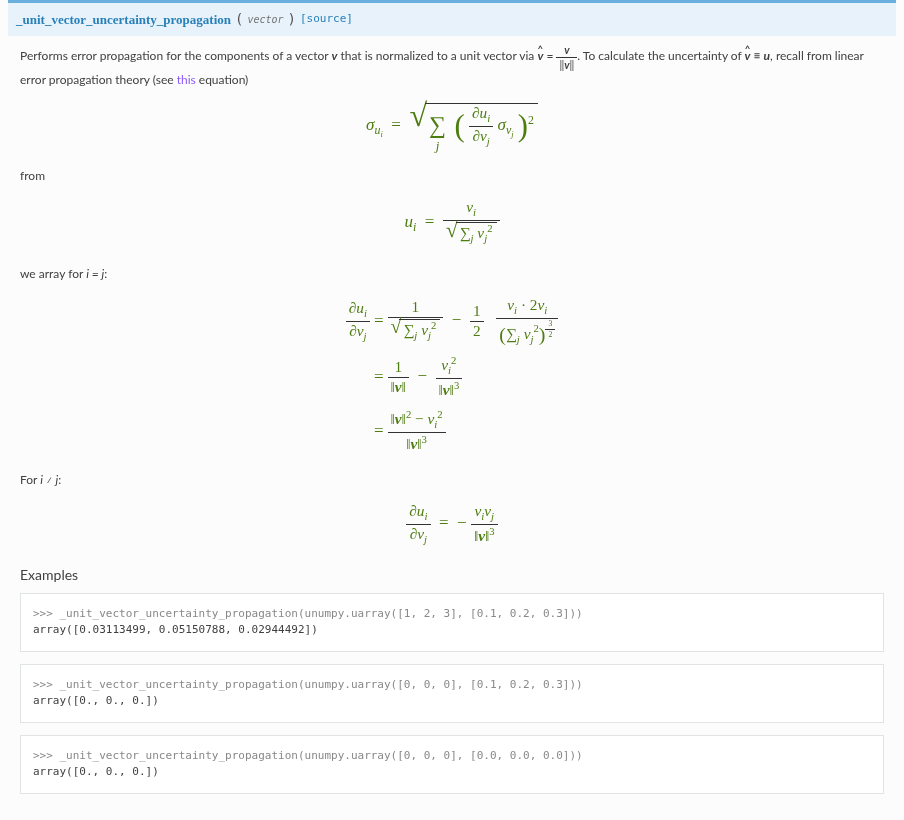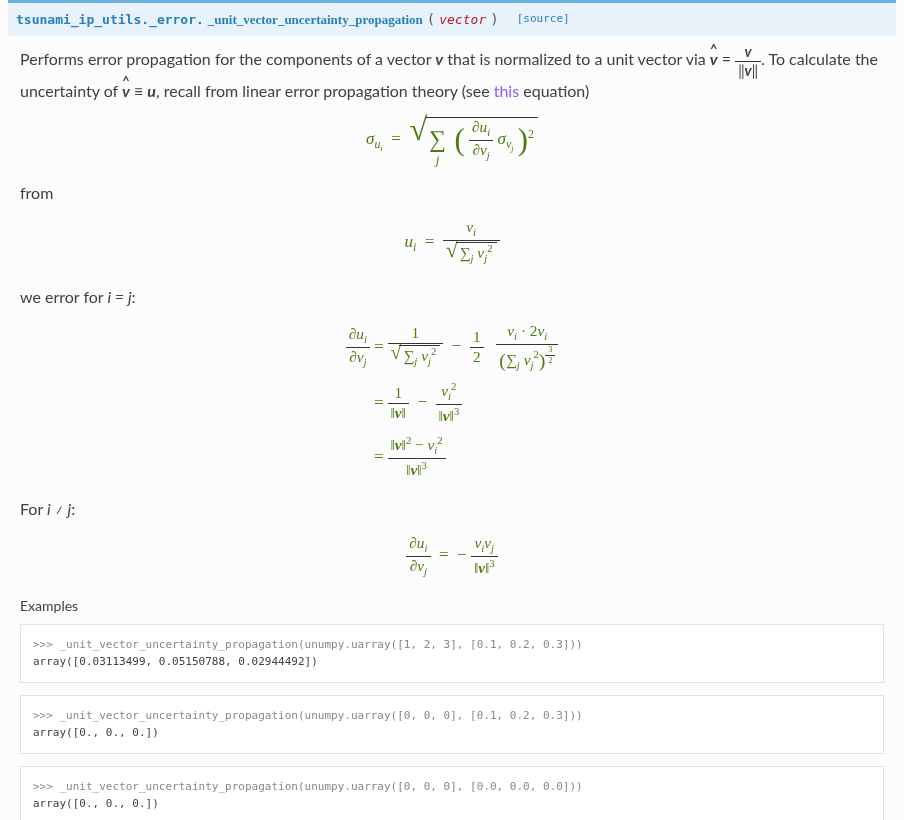--- a/index.html
+++ b/index.html
@@ -27,32 +27,32 @@
     font-weight: 700;
     font-size: 13px;
   }
   .sig-name {
     color: #2980b9;
     font-family: Liberation Serif, serif;
     font-weight: 700;
     font-size: 13px;
   }
   .sig-paren { color: #555; font-family: monospace; }
-  .sig-param { font-style: italic; color: #b91c1c; font-family: monospace; font-size: 13px; }
+  .sig-param { font-style: italic; color: #737373; font-family: monospace; font-size: 10px; }
   .source-link {
     color: #2980b9;
     font-size: 11px;
-    margin-left: 14px;
+    margin-left: 0;
     font-family: monospace;
   }
   .body-text {
     padding: 0 12px;
     margin-bottom: 10px;
     color: #404040;
-    font-size: 16px;
+    font-size: 12px;
   }
   .math-display {
     text-align: center;
     font-family: "Cambria Math", "STIX", "Times New Roman", serif;
     font-size: 17px;
     margin: 14px 0 18px 0;
     color: #4d7c0f;
   }
   .example-heading {
     padding: 0 12px;
@@ -91,21 +91,20 @@
   .align-table .eq { text-align:center; }
   .sup { font-size:0.7em; vertical-align:super; }
   .sub { font-size:0.7em; vertical-align:sub; }
   .hat { display:inline-block; position:relative; }
   .hat::after { content:"^"; position:absolute; left:50%; transform:translateX(-50%); top:-0.55em; font-size:0.8em; font-style:normal; }
 </style>
 </head>
 <body>
 
 <div class="sig-row">
-  <span class="sig-prename">tsunami_ip_utils._error.</span>
     <span class="sig-name">_unit_vector_uncertainty_propagation</span>
     <span class="sig-paren">(</span>
     <span class="sig-param">vector</span>
     <span class="sig-paren">)</span>
   <a href="#" class="source-link">[source]</a>
 </div>
 
 <p class="body-text">
   <span>Performs error propagation for the components of a vector </span><span class="mb">v</span><span> that is normalized to a unit vector via </span><span class="math"><span class="hat mb">v</span> = <span class="frac"><span class="num"><span class="mb">v</span></span><span class="den">‖<span class="mb">v</span>‖</span></span></span><span>. To calculate the uncertainty of </span><span><span class="hat mb">v</span> ≡ <span class="mb">u</span></span><span>, recall from linear error propagation theory (see </span><a href="#" class="link">this</a><span> equation)</span>
 </p>
@@ -134,21 +133,21 @@
   <span class="frac">
     <span class="num"><span class="mi">v</span><span class="sub mi">i</span></span>
     <span class="den"><span class="sqrtouter">
           <span class="radical" style="font-size:1.4em">√</span>
           <span class="sqrt" style="padding-top:0">∑<span class="sub mi">j</span> <span class="mi">v</span><span class="sub mi">j</span><span class="sup">2</span></span>
         </span></span>
   </span>
 </div>
 
 <p class="body-text">
-  <span>we error for </span><span class="mi">i = j</span><span>:</span>
+  <span>we array for </span><span class="mi">i = j</span><span>:</span>
 </p>
 
 <div class="math-display">
   <div class="align-table">
     <div>
       <span class="frac">
         <span class="num">∂<span class="mi">u</span><span class="sub mi">i</span></span>
         <span class="den">∂<span class="mi">v</span><span class="sub mi">j</span></span>
       </span>
     </div>

